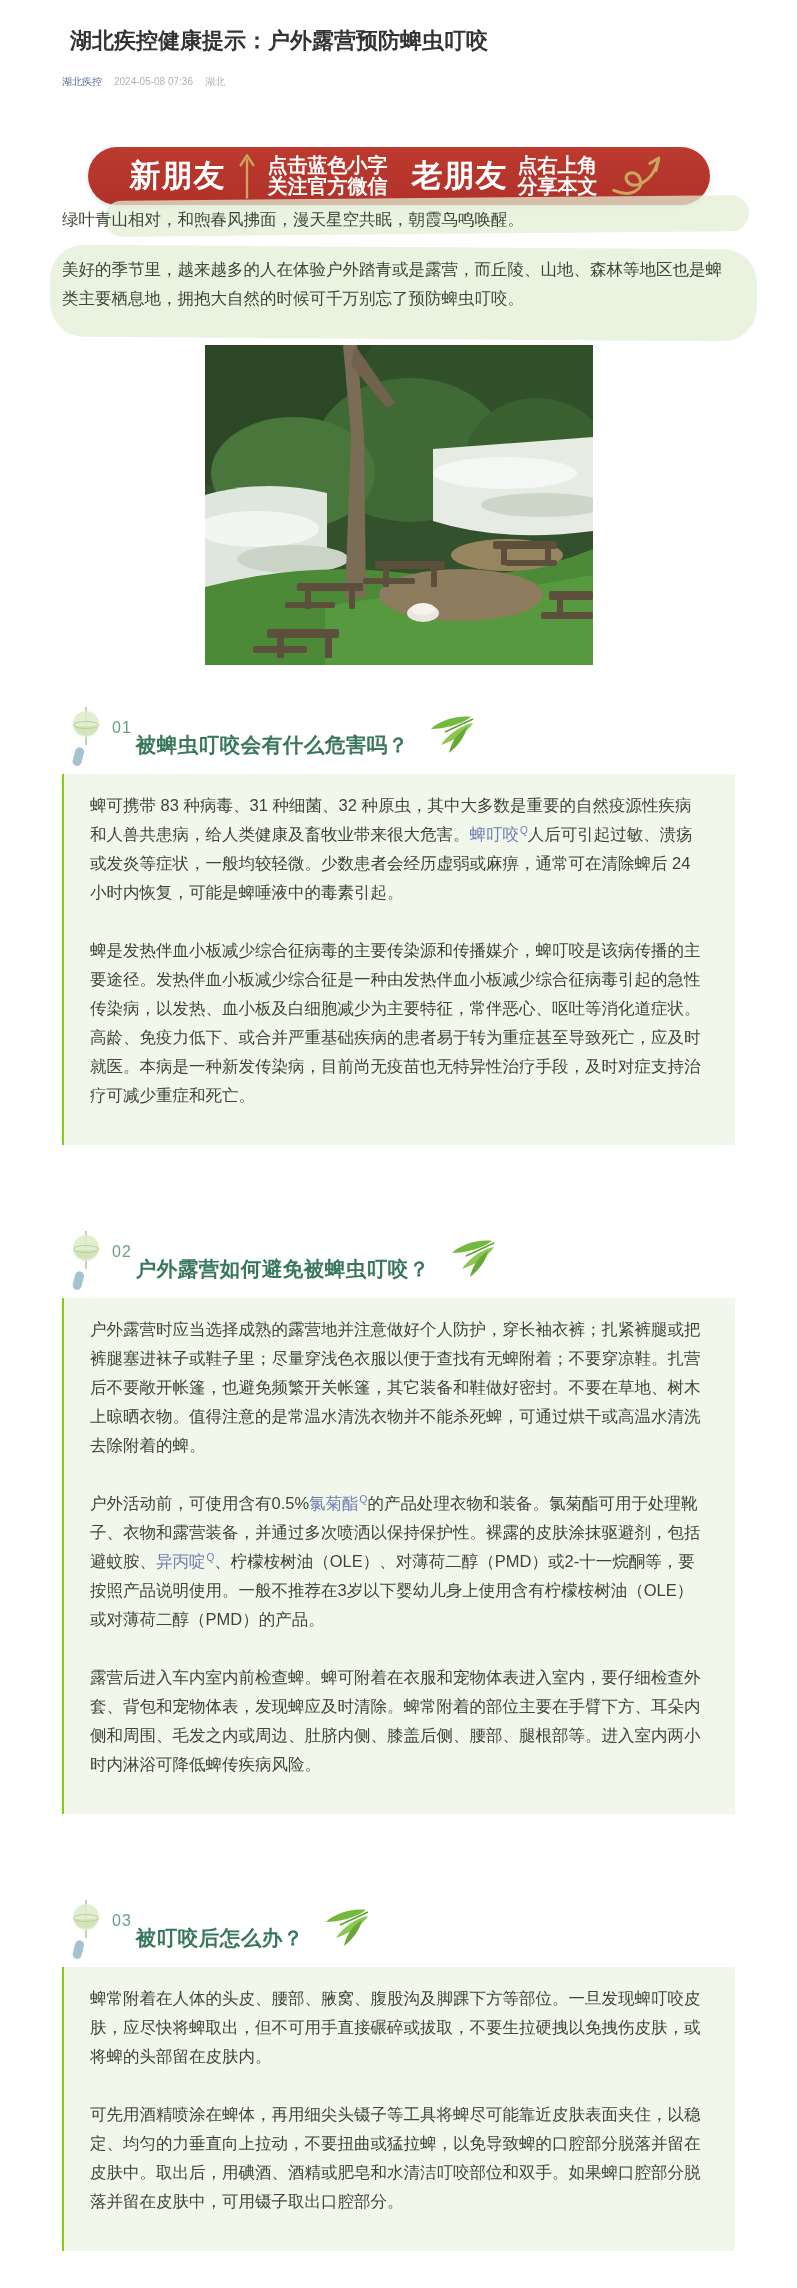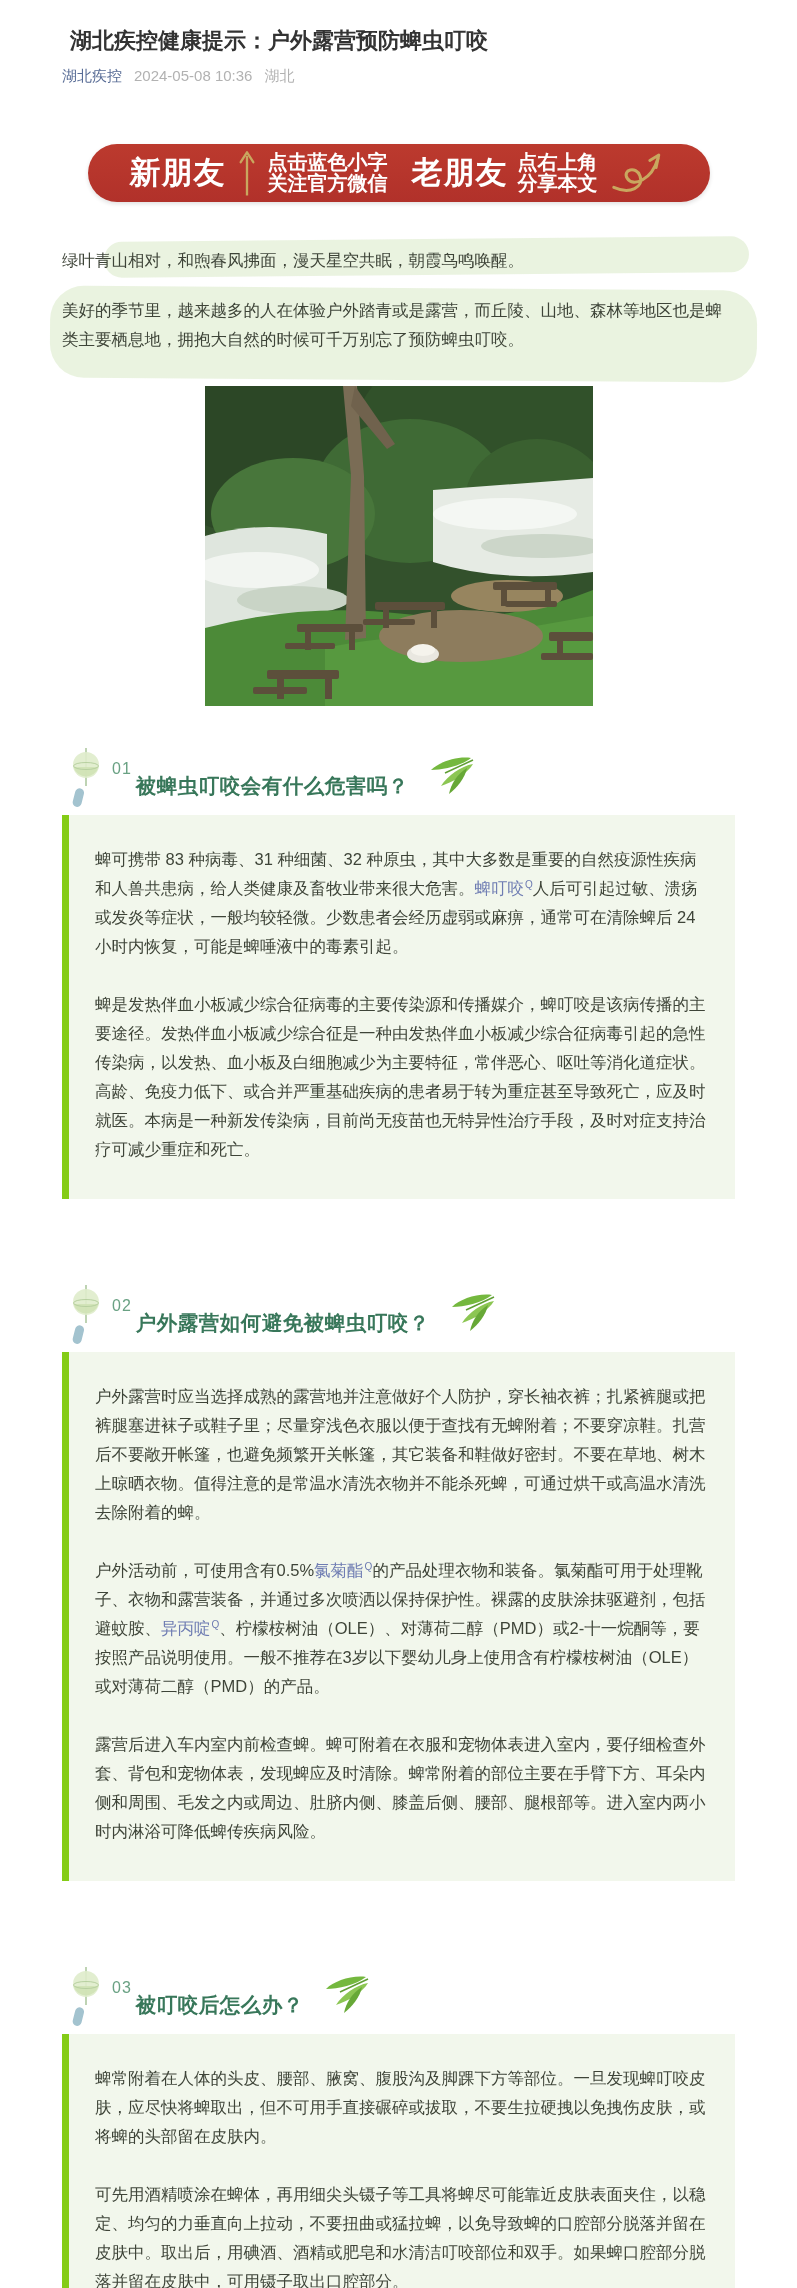--- a/index.html
+++ b/index.html
@@ -16,21 +16,21 @@
 
   
   .title {
     padding-top: 25px;
     font-size: 22px;
     line-height: 31px;
     font-weight: 700;
     color:#333333;
     margin-left:8px;
   }
-  .byline { margin-top: 11px; font-size: 15px; color:#b2b2b2; display:flex; gap:12px; align-items:baseline; }
+  .byline { margin-top: 19px; font-size: 10px; color:#b2b2b2; display:flex; gap:12px; align-items:baseline; }
   .byline .account { color:#576b95; cursor:pointer; }
 
   
   .banner {
     margin: 58px auto 0 auto;
     width: 622px;
     height: 58px;
     background: linear-gradient(180deg,#bc3a2e 0%, #b1312a 100%);
     border-radius: 38px;
     display:flex;
@@ -39,21 +39,21 @@
     gap: 10px;
     color:#ffffff;
     box-shadow: 0 2px 4px rgba(0,0,0,.12);
   }
   .banner .big { font-size: 31px; font-weight: 800; letter-spacing: 1px; }
   .banner .small { font-size: 20px; line-height: 21px; font-weight: 600; }
   .banner .arrow-up { width: 18px; height: 52px; margin: 0 2px; }
   .banner .arrow-curl { width: 58px; height: 54px; margin-left: 2px; }
 
   
-  .intro { margin-top: 44px; position: relative; }
+  .intro { position: relative; }
   .wash { position:absolute; background:#e3efd6; opacity:.75; z-index:0; }
   .wash.w1 { left:42px; right:-14px; top:-7px; height:36px; border-radius:18px; transform:rotate(-.5deg); }
   .wash.w2 { left:-12px; right:-22px; top:42px; height:92px; border-radius:34px; transform:rotate(.4deg); }
   .intro p { position:relative; z-index:1; font-size:16.5px; line-height:29px; }
   .intro p + p { margin-top: 21px; }
 
   
   .photo { display:block; width:388px; height:320px; margin: 32px auto 0 auto; cursor:pointer; }
 
   
@@ -62,38 +62,38 @@
   .sec-head { display:flex; align-items:flex-end; gap: 12px; padding-left: 8px; position:relative; }
   .chime { width:30px; height:60px; flex:0 0 auto; margin-bottom:-8px; }
   .head-text { display:flex; flex-direction:row; gap:4px; }
   .sec-num { font-size:16px; color:#69a183; letter-spacing:1px; }
   .sec-title { font-size:20.5px; font-weight:800; color:#38775a; letter-spacing:.5px;margin-top:12px; }
   .bamboo { width:48px; height:42px; margin:0 0 4px 6px; flex:0 0 auto; }
 
   .panel {
     margin-top: 15px;
     background:#f2f7ec;
-    border-left: 7px solid #84cc16;
-    padding: 30px 28px 35px 26px;
+    border-left: 2px solid #84cc16;
+    padding: 17px 28px 35px 26px;
   }
   .panel p { font-size:16.5px; line-height:29px; color:#3e4438; }
   .panel p + p { margin-top: 29px; }
   .term-link { color:#6e7cb2; text-decoration:none; cursor:pointer; }
   .term-link sup { font-size:10px; line-height:0; margin-left:1px; color:#6e7cb2; }
 </style>
 </head>
 <body>
 
 <div class="article">
 
   <h1 class="title">湖北疾控健康提示：户外露营预防蜱虫叮咬</h1>
 
   <div class="byline">
     <span class="account">湖北疾控</span>
-    <span>2024-05-08 10:36</span>
+    <span>2024-05-08 07:36</span>
     <span>湖北</span>
   </div>
 
   <div class="banner">
     <span class="big">新朋友</span>
     <svg class="arrow-up" viewBox="0 0 20 54">
       <path d="M10 8 L10 52" stroke="#c9a75f" stroke-width="2.6" fill="none"></path>
       <path d="M3 15 L10 4 L17 15" stroke="#c9a75f" stroke-width="2.6" fill="none" stroke-linecap="round" stroke-linejoin="round"></path>
     </svg>
     <span class="small">

